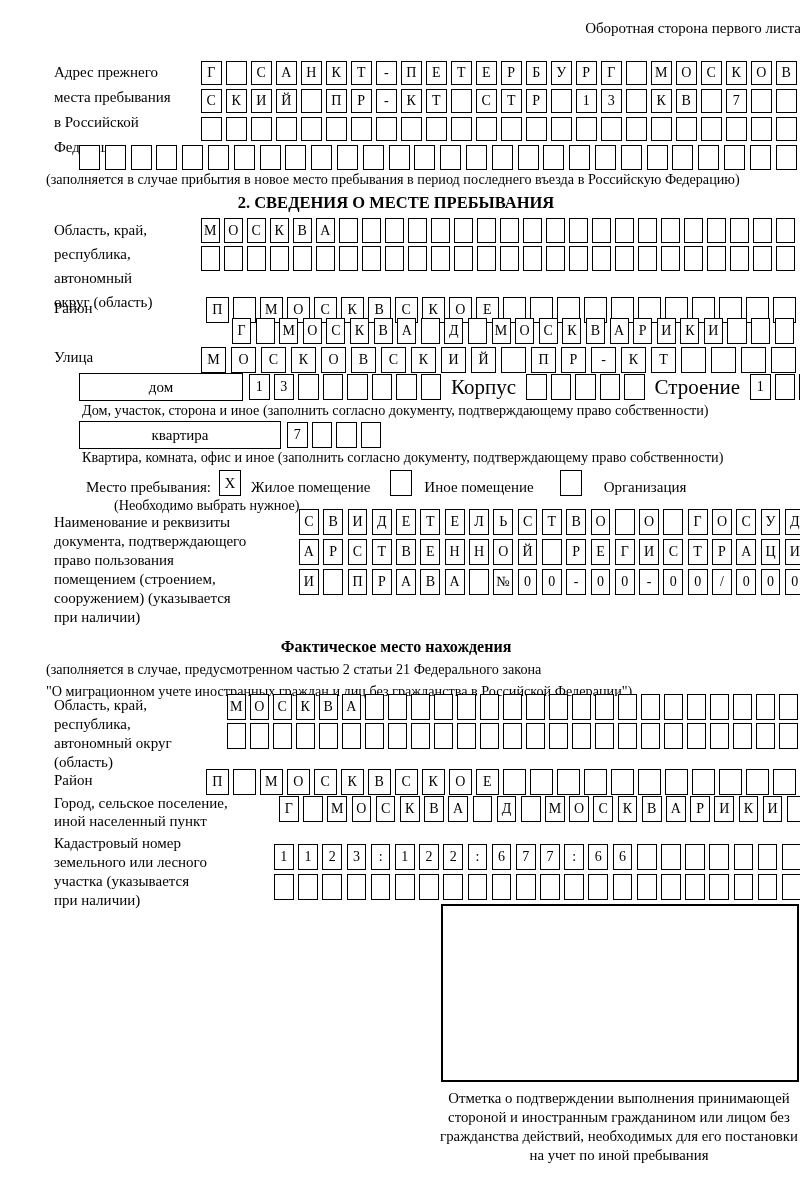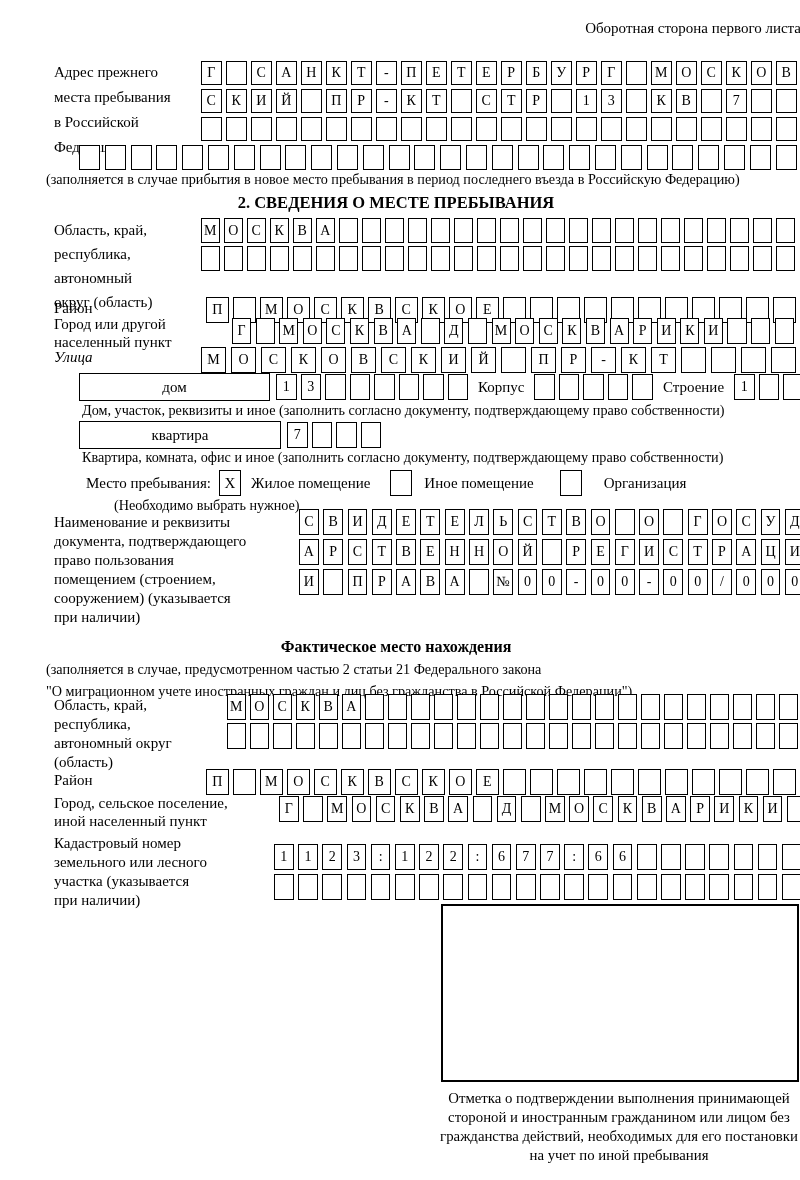--- a/index.html
+++ b/index.html
@@ -37,21 +37,21 @@
   .r-region2 { gap: 4.5px; } .r-region2 .cb { width: 18.5px; }
   .r-city2 { gap: 4.5px; } .r-city2 .cb { width: 19.7px; }
   .note { font-size: 14.2px; }
   .center { text-align: left; }
   .h2 { font-size: 16.5px; font-weight: bold; width: 700px; text-align: center; }
   .named-box {
     border: 1.6px solid #000; height: 28px; display: flex; align-items: center;
     justify-content: center; font-size: 15px; flex: none; background: #fff;
   }
   .flexrow { display: flex; align-items: center; }
-  .inline-lbl { font-size: 15px; flex: none; }
+  .inline-lbl { font-size: 21px; flex: none; }
   .chk { width: 22px; height: 26px; border-width: 1.6px; font-size: 15px; }
   .stay { font-size: 15px; }
   .stamp-box { width: 358px; height: 178px; border: 2.2px solid #000; background: #fff; }
   .caption { font-size: 14.8px; line-height: 19px; text-align: center; }
 </style>
 </head>
 <body>
 
 <div class="page">
 
@@ -261,24 +261,20 @@
       <span class="cb"></span>
       <span class="cb"></span>
       <span class="cb"></span>
       <span class="cb"></span>
       <span class="cb"></span>
       <span class="cb"></span>
       <span class="cb"></span>
       <span class="cb"></span>
     </div>
 
-  <div class="abs lbl lh18" style="left:8px; top:315px;">
-    <div>Город или другой</div>
-    <div>населенный пункт</div>
-  </div>
   <div class="abs box-row r-city" style="left:186px; top:318px;">
       <span class="cb">Г</span>
       <span class="cb"></span>
       <span class="cb">М</span>
       <span class="cb">О</span>
       <span class="cb">С</span>
       <span class="cb">К</span>
       <span class="cb">В</span>
       <span class="cb">А</span>
       <span class="cb"></span>
@@ -292,21 +288,21 @@
       <span class="cb">А</span>
       <span class="cb">Р</span>
       <span class="cb">И</span>
       <span class="cb">К</span>
       <span class="cb">И</span>
       <span class="cb"></span>
       <span class="cb"></span>
       <span class="cb"></span>
     </div>
 
-  <div class="abs lbl" style="left:8px; top:349px;font-style:italic;">Улица</div>
+  <div class="abs lbl" style="left:8px; top:349px;">Улица</div>
   <div class="abs box-row r-street" style="left:155px; top:347px;">
       <span class="cb">М</span>
       <span class="cb">О</span>
       <span class="cb">С</span>
       <span class="cb">К</span>
       <span class="cb">О</span>
       <span class="cb">В</span>
       <span class="cb">С</span>
       <span class="cb">К</span>
       <span class="cb">И</span>
@@ -317,21 +313,21 @@
       <span class="cb">-</span>
       <span class="cb">К</span>
       <span class="cb">Т</span>
       <span class="cb"></span>
       <span class="cb"></span>
       <span class="cb"></span>
       <span class="cb"></span>
     </div>
 
   <div class="abs flexrow" style="left:33px; top:373px; gap:6px;">
-    <div class="named-box" style="width:191px;">дом</div>
+    <div class="named-box" style="width:164px;">дом</div>
     <div class="box-row r-house">
         <span class="cb">1</span>
         <span class="cb">3</span>
         <span class="cb"></span>
         <span class="cb"></span>
         <span class="cb"></span>
         <span class="cb"></span>
         <span class="cb"></span>
         <span class="cb"></span>
       </div>
@@ -344,34 +340,34 @@
         <span class="cb"></span>
       </div>
     <div class="inline-lbl" style="padding:0 4px;">Строение</div>
     <div class="box-row r-house">
         <span class="cb">1</span>
         <span class="cb"></span>
         <span class="cb"></span>
         <span class="cb"></span>
       </div>
   </div>
-  <div class="abs note" style="left:36px; top:402px;">Дом, участок, реквизиты и иное (заполнить согласно документу, подтверждающему право собственности)</div>
+  <div class="abs note" style="left:36px; top:402px;">Дом, участок, сторона и иное (заполнить согласно документу, подтверждающему право собственности)</div>
 
   <div class="abs flexrow" style="left:33px; top:421px; gap:6px;">
     <div class="named-box" style="width:202px;text-align:right;">квартира</div>
     <div class="box-row r-house">
         <span class="cb">7</span>
         <span class="cb"></span>
         <span class="cb"></span>
         <span class="cb"></span>
       </div>
   </div>
   <div class="abs note" style="left:36px; top:449px;">Квартира, комната, офис и иное (заполнить согласно документу, подтверждающему право собственности)</div>
 
-  <div class="abs flexrow stay" style="left:40px; top:470px;">
+  <div class="abs flexrow stay" style="left:40px; top:470px;align-items:flex-end;">
     <span>Место пребывания:</span>
     <span class="cb chk" style="margin-left:8px;">X</span>
     <span style="margin-left:10px;">Жилое помещение</span>
     <span class="cb chk" style="margin-left:20px;"></span>
     <span style="margin-left:12px;">Иное помещение</span>
     <span class="cb chk" style="margin-left:26px;"></span>
     <span style="margin-left:22px;">Организация</span>
   </div>
   <div class="abs note center" style="left:68px; top:497px; width:580px;">(Необходимо выбрать нужное)</div>
 

